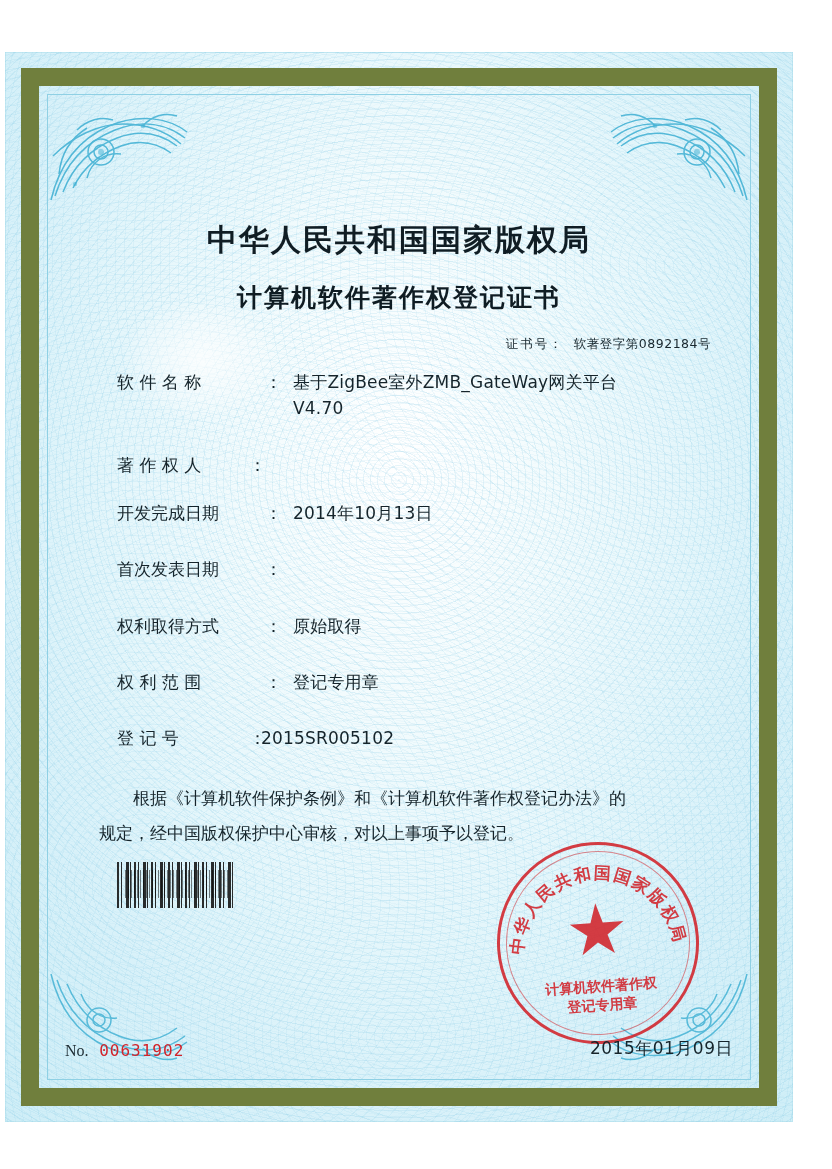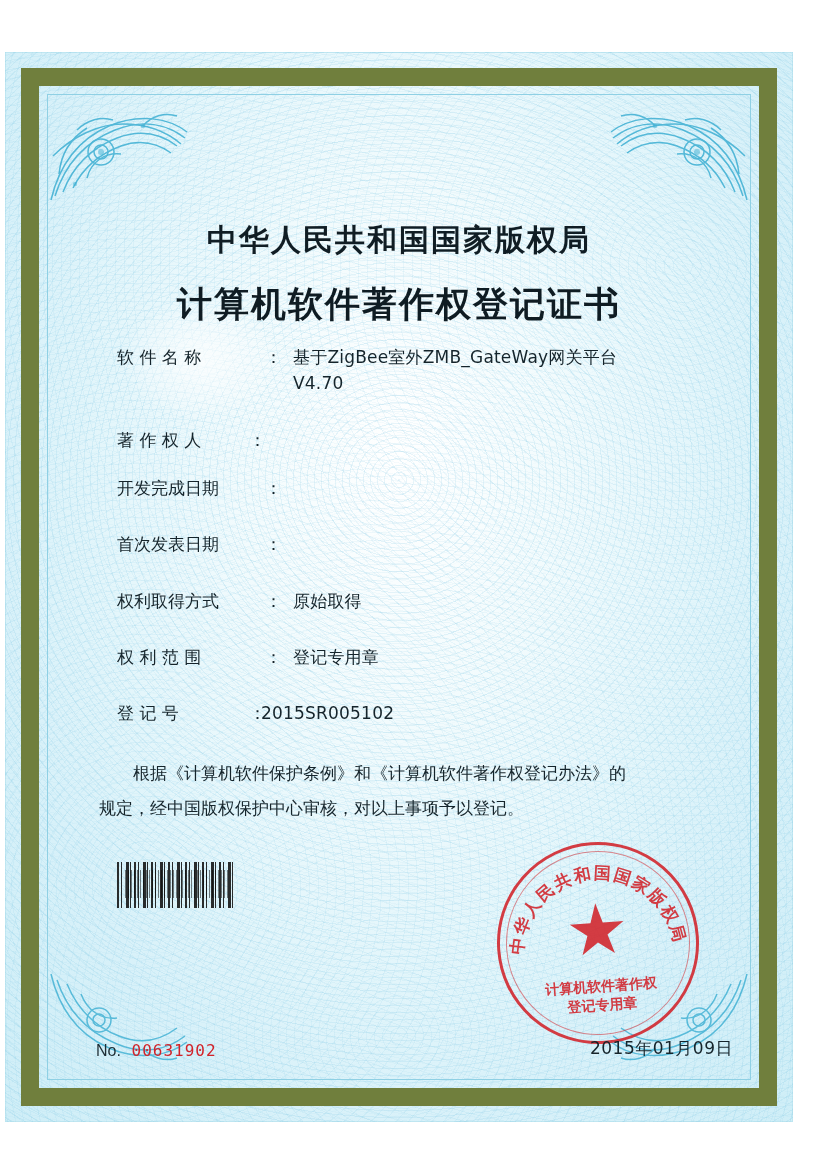--- a/index.html
+++ b/index.html
@@ -128,21 +128,21 @@
     text-align: center;
     font-size: 30px;
     letter-spacing: 2px;
     font-weight: 700;
     margin-top: 108px;
     color: #101d24;
     font-family: "DejaVu Serif", "Liberation Serif", serif;
   }
   .title-sub {
     text-align: center;
-    font-size: 35px;
+    font-size: 25px;
     letter-spacing: 2px;
     font-weight: 700;
     margin-top: 20px;
     color: #0f1c23;
     font-family: "DejaVu Serif", "Liberation Serif", serif;
   }
 
   .cert-no-line {
     margin-top: 22px;
     text-align: right;
@@ -293,21 +293,21 @@
     align-items: flex-end;
     font-size: 17px;
     font-family: "DejaVu Sans", "Liberation Sans", sans-serif;
   }
   .serial {
     color: #d2232a;
     letter-spacing: 1px;
     font-family: "DejaVu Sans Mono", "Liberation Mono", monospace;
     font-size: 16px;
   }
-  .serial .nolbl { color: #1d2c33; font-family: Liberation Sans, sans-serif; letter-spacing: 0; margin-left: 31px; }
+  .serial .nolbl { color: #1d2c33; font-family: Liberation Serif, serif; letter-spacing: 0; }
   .issue-date {
     color: #15242b;
     letter-spacing: .5px;
   }
 </style>
 </head>
 <body>
 
 <div class="page">
   <div class="cert">
@@ -383,38 +383,42 @@
         <path d="M34,84 C40,68 54,58 70,60"></path>
         <path d="M96,30 C104,20 118,16 130,20"></path>
       </g>
     </svg>
 
     <div class="content">
 
       <div class="title-main">中华人民共和国国家版权局</div>
       <div class="title-sub">计算机软件著作权登记证书</div>
 
+      <div class="cert-no-line">
+        <span class="lbl">证书号：</span><span class="val">软著登字第0892184号</span>
+      </div>
 
       <div class="fields">
 
         <div class="field-row gap-a">
           <div class="field-label">软 件 名 称</div>
           <div class="field-colon">：</div>
           <div class="field-value">基于ZigBee室外ZMB_GateWay网关平台
 V4.70</div>
         </div>
 
         <div class="field-row gap-b">
           <div class="field-label">著 作 权 人</div>
           <div class="field-colon">：</div>
         </div>
 
         <div class="field-row gap-a">
           <div class="field-label">开发完成日期</div>
           <div class="field-colon">：</div>
+          <div class="field-value">2014年10月13日</div>
         </div>
 
         <div class="field-row gap-a">
           <div class="field-label">首次发表日期</div>
           <div class="field-colon">：</div>
         </div>
 
         <div class="field-row gap-a">
           <div class="field-label">权利取得方式</div>
           <div class="field-colon">：</div>

